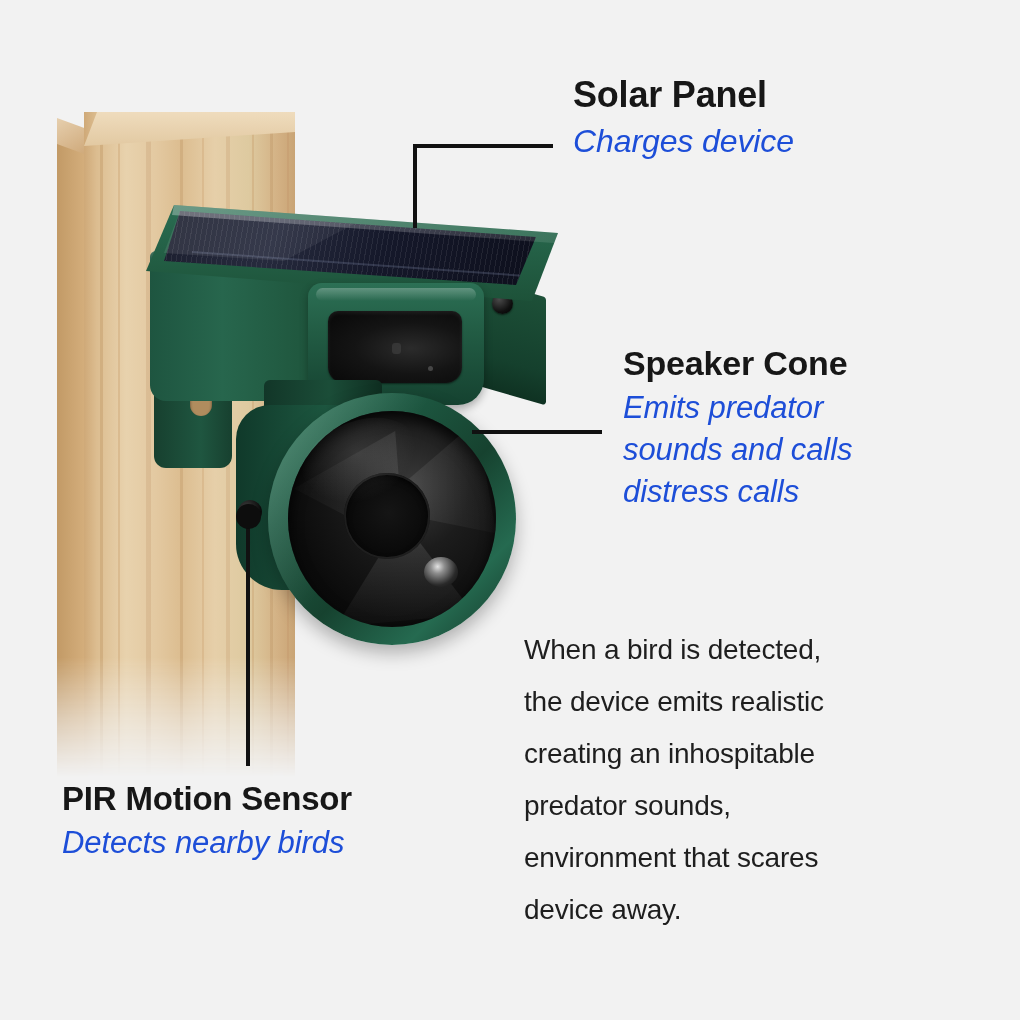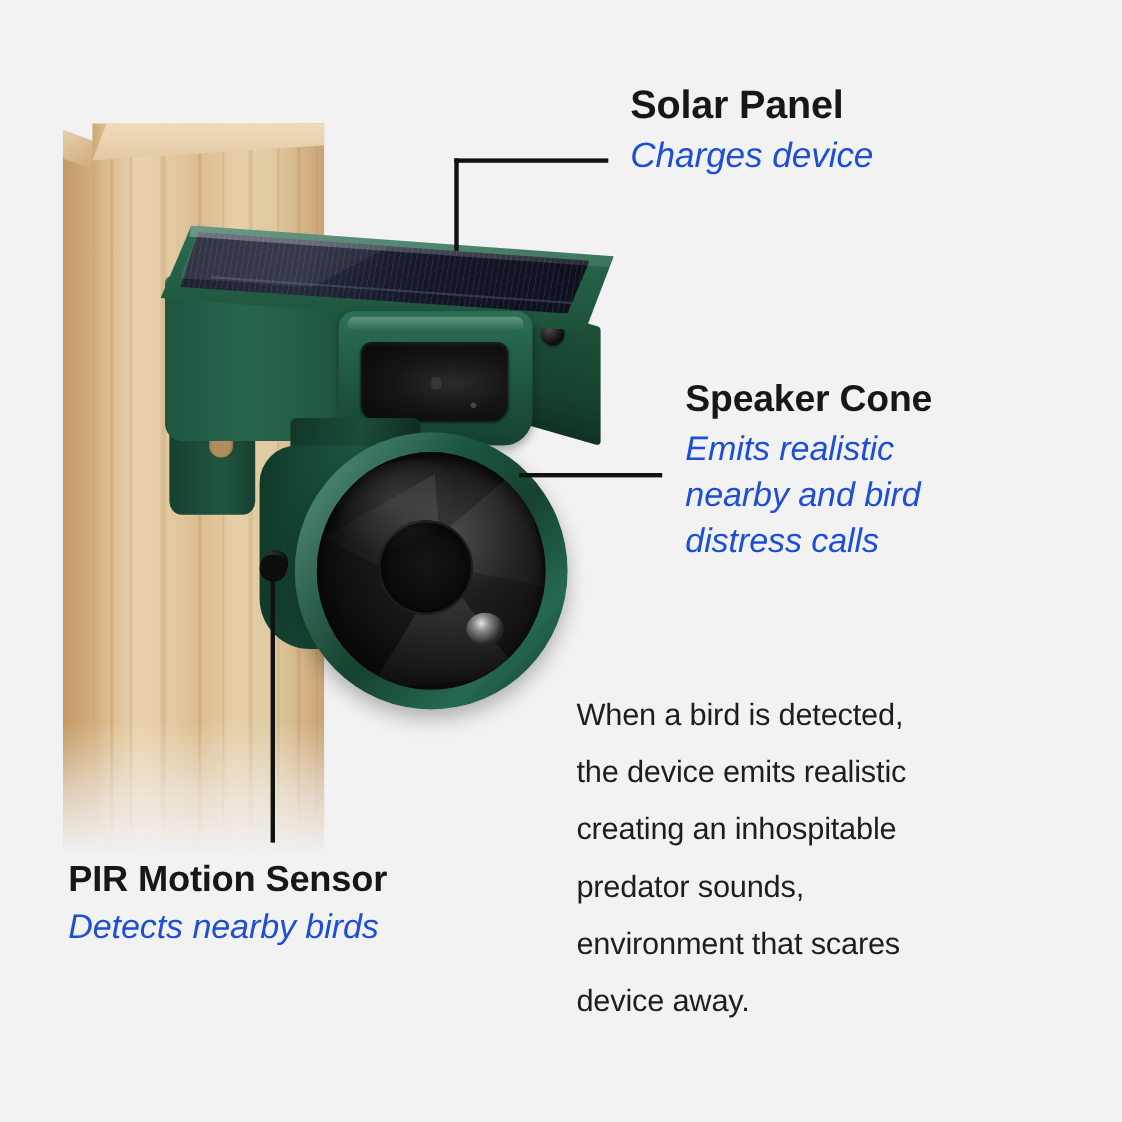--- a/index.html
+++ b/index.html
@@ -350,22 +350,22 @@
   <div class="callout" id="solar-callout">
     <div class="title">Solar Panel</div>
     <div class="desc">
       <span>Charges device</span>
     </div>
   </div>
 
   <div class="callout" id="speaker-callout">
     <div class="title">Speaker Cone</div>
     <div class="desc">
-      <span>Emits realistic</span>
-      <span>nearby and bird</span>
+      <span>Emits predator</span>
+      <span>sounds and calls</span>
       <span>distress calls</span>
     </div>
   </div>
 
   <div class="callout" id="pir-callout">
     <div class="title">PIR Motion Sensor</div>
     <div class="desc">
       <span>Detects nearby birds</span>
     </div>
   </div>

